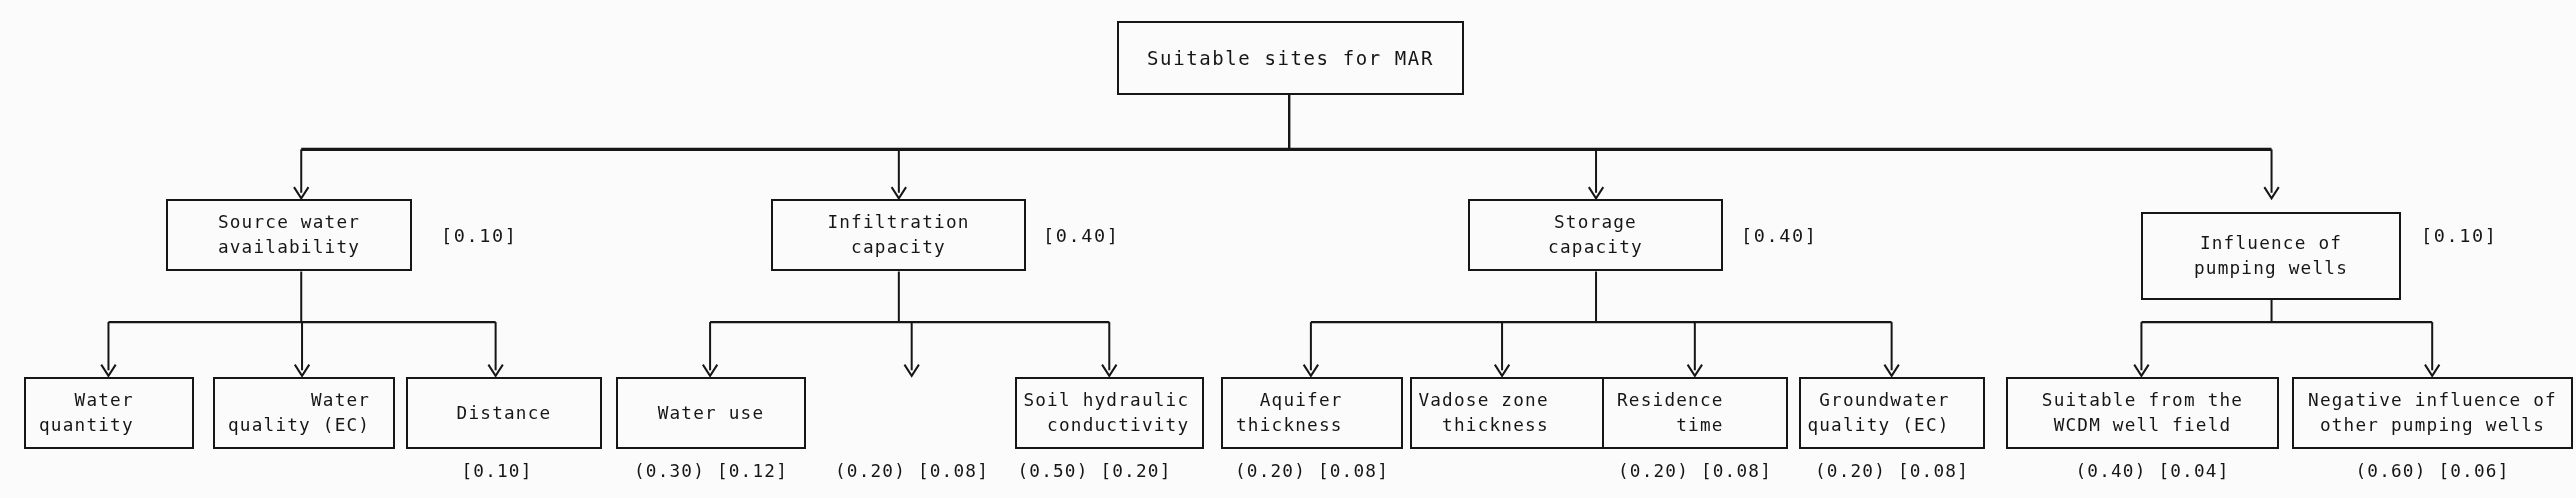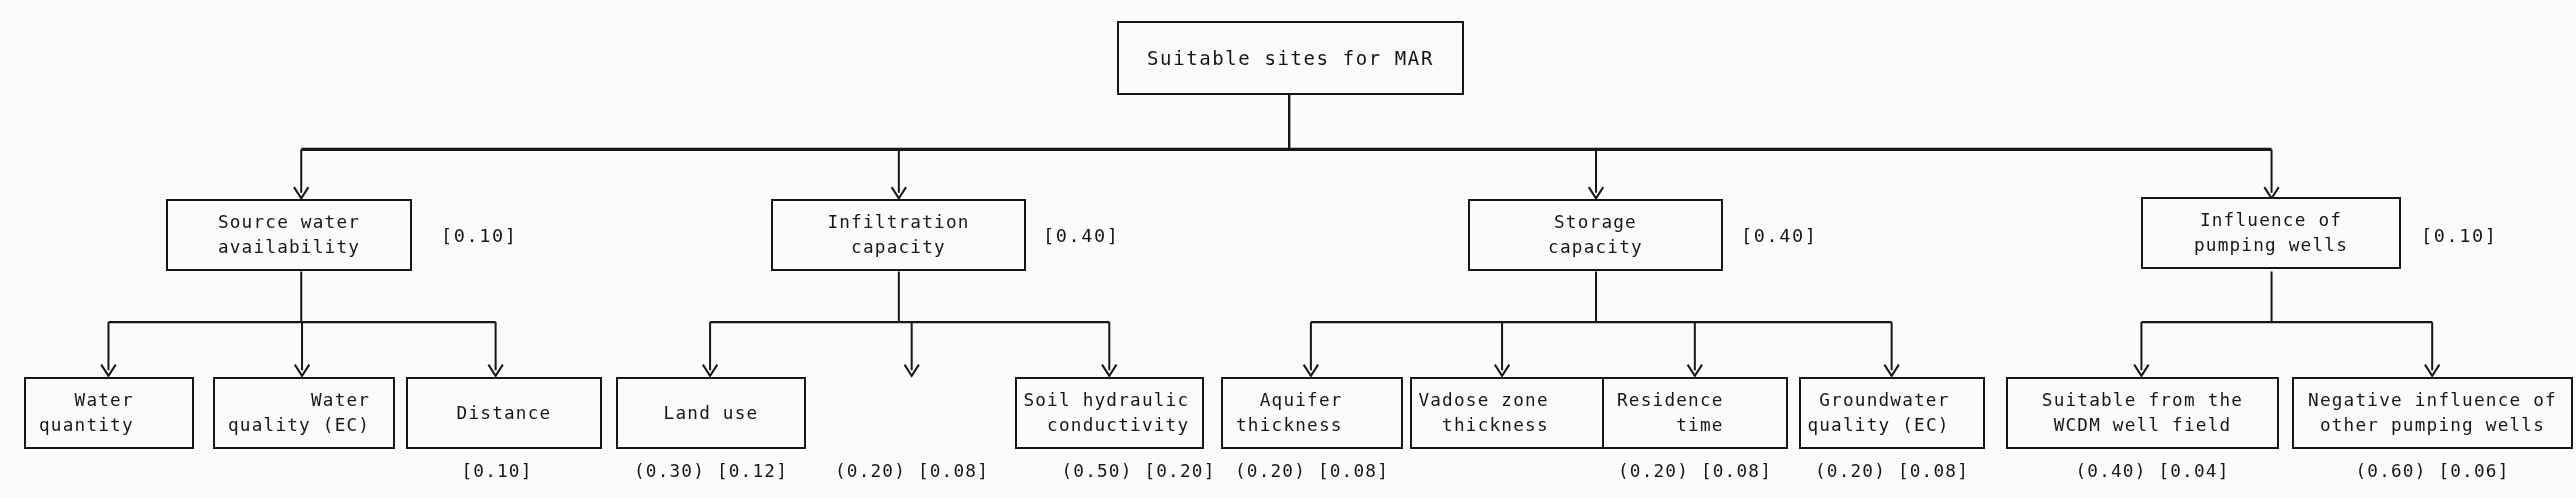--- a/index.html
+++ b/index.html
@@ -110,21 +110,21 @@
 capacity</span>
   </div>
   <div class="wt-side" style="left:1043px;top:222px">[0.40]</div>
 
   <div class="node" style="left:1468px;top:199px;width:255px;height:72px">
     <span>Storage
 capacity</span>
   </div>
   <div class="wt-side" style="left:1741px;top:222px">[0.40]</div>
 
-  <div class="node" style="left:2141px;top:197px;width:260px;height:72px">
+  <div class="node" style="left:2141px;top:212px;width:260px;height:88px">
     <span>Influence of
 pumping wells</span>
   </div>
   <div class="wt-side" style="left:2421px;top:222px">[0.10]</div>
 
   <div class="node left" style="left:24px;top:377px;width:170px;height:72px">
     <span>Water
 quantity</span>
   </div>
 
@@ -132,31 +132,31 @@
     <span>Water
 quality (EC)</span>
   </div>
 
   <div class="node" style="left:406px;top:377px;width:196px;height:72px">
     <span>Distance</span>
   </div>
   <div class="wt-bottom" style="left:390px;width:214px">[0.10]</div>
 
   <div class="node" style="left:616px;top:377px;width:190px;height:72px">
-    <span>Land use</span>
+    <span>Water use</span>
   </div>
   <div class="wt-bottom" style="left:600px;width:222px">(0.30) [0.12]</div>
 
   <div class="wt-bottom" style="left:801px;width:222px">(0.20) [0.08]</div>
 
   <div class="node left" style="left:1015px;top:377px;width:189px;height:72px;padding-left:6.4px">
     <span>Soil hydraulic
 conductivity</span>
   </div>
-  <div class="wt-bottom" style="left:1028px;width:221px">(0.50) [0.20]</div>
+  <div class="wt-bottom" style="left:984px;width:221px">(0.50) [0.20]</div>
 
   <div class="node left" style="left:1221px;top:377px;width:182px;height:72px">
     <span>Aquifer
 thickness</span>
   </div>
   <div class="wt-bottom" style="left:1205px;width:214px">(0.20) [0.08]</div>
 
   <div class="node left" style="left:1410px;top:377px;width:209px;height:72px;padding-left:6.4px">
     <span>Vadose zone
 thickness</span>

